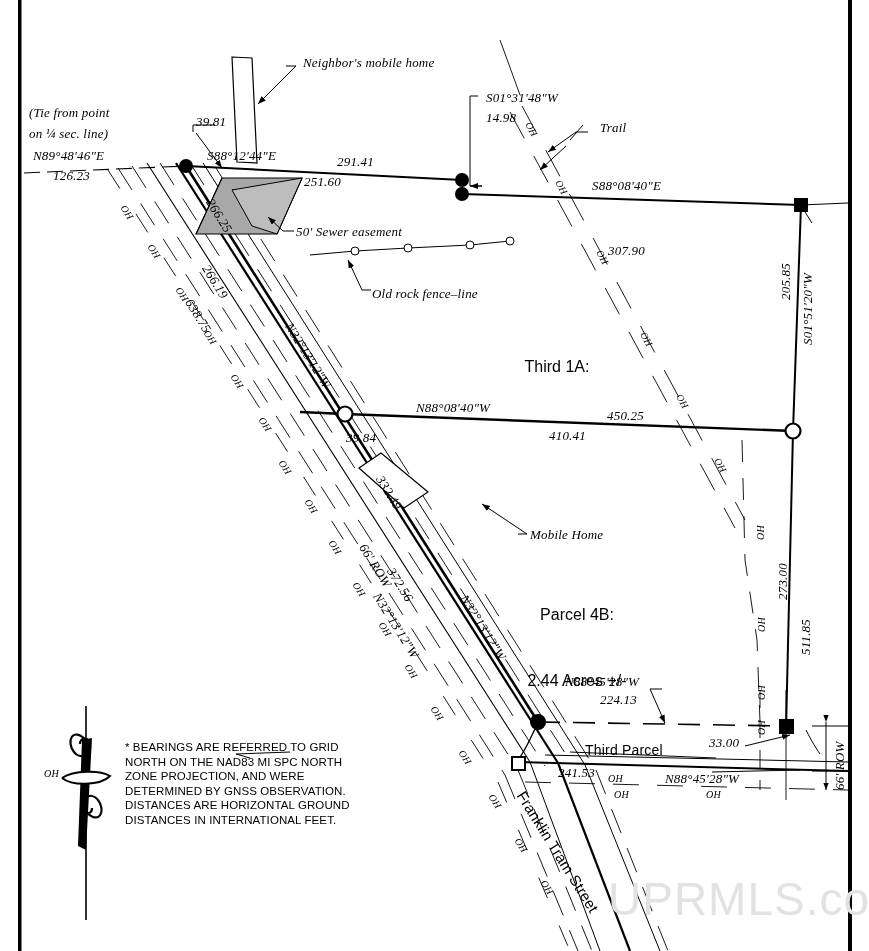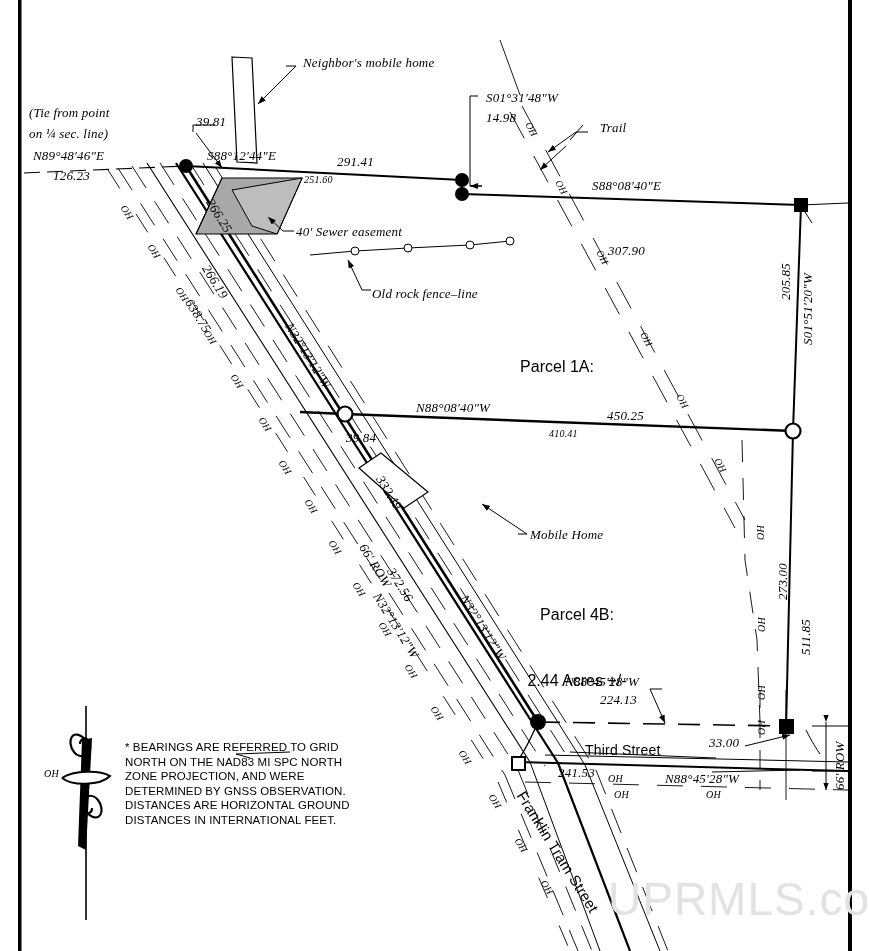--- a/index.html
+++ b/index.html
@@ -3,21 +3,21 @@
 <meta charset="utf-8">
 <style>
   html,body{margin:0;padding:0;background:#fff;}
   body{width:869px;height:951px;position:relative;overflow:hidden;
        font-family:"Liberation Serif",serif;}
   #plat{position:absolute;left:0;top:0;width:869px;height:951px;}
   .lbl{position:absolute;white-space:nowrap;color:#000;
        font-family:"Liberation Serif",serif;font-style:italic;font-size:13px;
        letter-spacing:.2px;}
   .lbl.sans{font-family:"Liberation Sans",sans-serif;font-style:normal;}
-  .lbl.small{font-size:10px;font-style:italic;}
+  .lbl.small{font-size:13px;font-style:italic;}
   .lbl.tiny{font-size:10px;}
   .note{position:absolute;font-family:"Liberation Sans",sans-serif;
         font-size:11.5px;line-height:14.6px;color:#000;white-space:pre;letter-spacing:.1px;}
   .parcel{position:absolute;font-family:"Liberation Sans",sans-serif;font-style:normal;
           font-size:16px;color:#000;text-align:center;line-height:22px;white-space:pre;}
   .wm{position:absolute;font-family:"Liberation Sans",sans-serif;font-size:46px;
       color:#e2e2e2;letter-spacing:1px;}
   .rot{transform-origin:0 0;}
 </style>
 </head>
@@ -184,36 +184,36 @@
 <div class="lbl" style="left:29px;top:105px;">(Tie from point</div>
 <div class="lbl" style="left:29px;top:126px;">on ¼ sec. line)</div>
 <div class="lbl" style="left:33px;top:148px;">N89°48'46"E</div>
 <div class="lbl" style="left:53px;top:168px;">126.23</div>
 
 <div class="lbl" style="left:196px;top:114px;">39.81</div>
 <div class="lbl" style="left:303px;top:55px;">Neighbor's mobile home</div>
 <div class="lbl" style="left:207px;top:148px;">S88°12'44"E</div>
 <div class="lbl" style="left:337px;top:154px;">291.41</div>
 <div class="lbl small" style="left:304px;top:174px;">251.60</div>
-<div class="lbl" style="left:296px;top:224px;">40' Sewer easement</div>
+<div class="lbl" style="left:296px;top:224px;">50' Sewer easement</div>
 <div class="lbl" style="left:372px;top:286px;">Old rock fence–line</div>
 
 <div class="lbl" style="left:486px;top:90px;">S01°31'48"W</div>
 <div class="lbl" style="left:486px;top:110px;">14.98</div>
 <div class="lbl" style="left:600px;top:120px;">Trail</div>
 <div class="lbl" style="left:592px;top:178px;">S88°08'40"E</div>
 <div class="lbl" style="left:608px;top:199px;margin-top:44px;">307.90</div>
 
 <div class="lbl rot" style="left:778px;top:300px;transform:rotate(-90deg);">205.85</div>
 <div class="lbl rot" style="left:800px;top:345px;transform:rotate(-90deg);">S01°51'20"W</div>
 <div class="lbl rot" style="left:775px;top:600px;transform:rotate(-90deg);">273.00</div>
 <div class="lbl rot" style="left:798px;top:655px;transform:rotate(-90deg);">511.85</div>
 
 <div class="parcel" style="left:462px;top:312px;width:190px;">
-  <div>Parcel 1A:</div>
+  <div>Third 1A:</div>
 </div>
 <div class="parcel" style="left:482px;top:560px;width:190px;">
   <div>Parcel 4B:</div>
   <div>2.44 Acres +/-</div>
 </div>
 
 <div class="lbl" style="left:416px;top:400px;">N88°08'40"W</div>
 <div class="lbl" style="left:607px;top:408px;">450.25</div>
 <div class="lbl small" style="left:549px;top:428px;">410.41</div>
 <div class="lbl" style="left:346px;top:430px;">39.84</div>
@@ -225,21 +225,21 @@
 <div class="lbl rot" style="left:386px;top:473px;transform:rotate(58deg);">332.49</div>
 <div class="lbl rot" style="left:369px;top:541px;transform:rotate(58deg);">66' ROW</div>
 <div class="lbl rot" style="left:397px;top:565px;transform:rotate(58deg);">372.56</div>
 <div class="lbl rot" style="left:383px;top:590px;transform:rotate(58deg);">N32°13'12"W</div>
 <div class="lbl rot" style="left:470px;top:592px;transform:rotate(58deg);">N32°13'12"W</div>
 
 <div class="lbl" style="left:530px;top:527px;">Mobile Home</div>
 
 <div class="lbl" style="left:565px;top:674px;">N88°45'28"W</div>
 <div class="lbl" style="left:600px;top:692px;">224.13</div>
-<div class="lbl sans" style="left:585px;top:742px;font-size:14px;">Third  Street</div>
+<div class="lbl sans" style="left:585px;top:742px;font-size:14px;">Third  Parcel</div>
 <div class="lbl" style="left:709px;top:735px;">33.00</div>
 <div class="lbl" style="left:558px;top:765px;">241.53</div>
 <div class="lbl" style="left:665px;top:771px;">N88°45'28"W</div>
 <div class="lbl rot" style="left:832px;top:790px;transform:rotate(-90deg);">66' ROW</div>
 
 <div class="lbl sans rot" style="left:528px;top:788px;transform:rotate(58deg);font-size:15px;">Franklin Tram Street</div>
 
 <div class="lbl tiny rot" style="left:128px;top:203px;transform:rotate(58deg);">OH</div>
 <div class="lbl tiny rot" style="left:155px;top:242px;transform:rotate(58deg);">OH</div>
 <div class="lbl tiny rot" style="left:183px;top:285px;transform:rotate(58deg);">OH</div>

